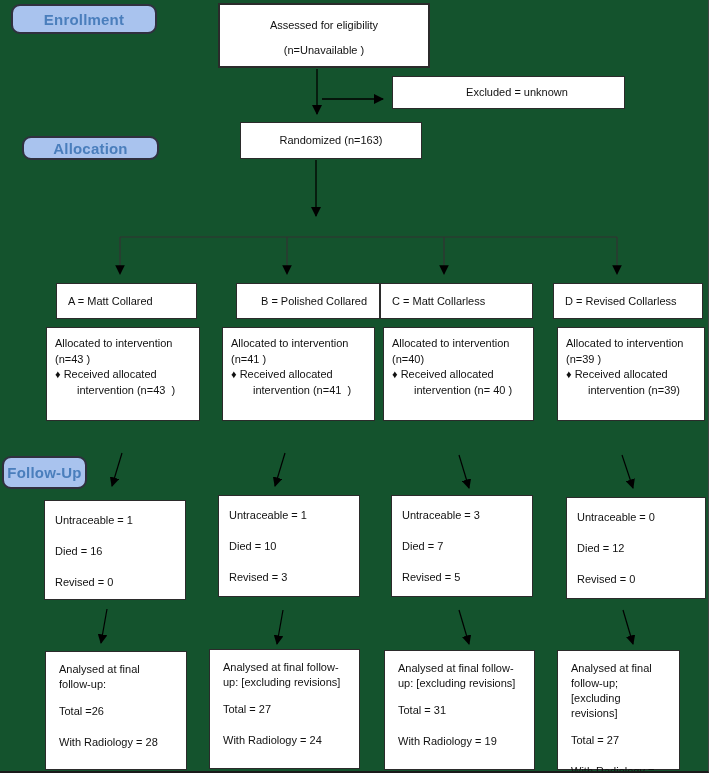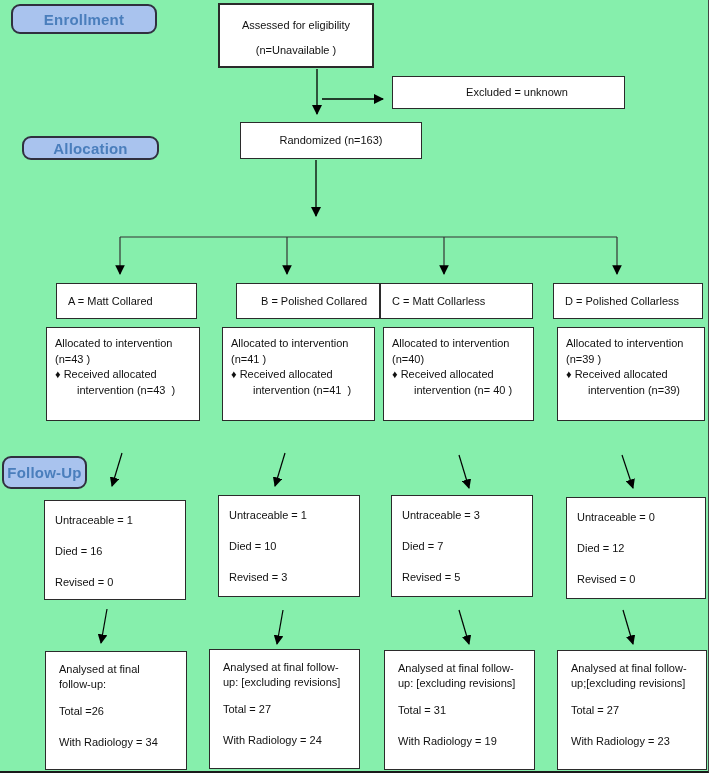--- a/index.html
+++ b/index.html
@@ -1,34 +1,34 @@
 <!DOCTYPE html>
 <html><head>
 <meta charset="utf-8">
 <style>
   html,body { margin:0; padding:0; background:#fff; }
   #stage {
-    position:relative; width:709px; height:773px; background:#86efac;
+    position:relative; width:709px; height:773px; background:#14532d;
     font-family:"Liberation Sans", sans-serif; color:#111;
     border-right:1px solid #444; border-bottom:2px solid #1a1a1a;
     box-sizing:border-box; overflow:hidden;
   }
   .box {
     position:absolute; background:#fff; border:1px solid #2b2b2b;
     font-size:11px; line-height:15px; color:#111; box-sizing:border-box;
   }
   .box div { white-space:pre-wrap; }
   .stage-label {
     position:absolute; background:#a9c3ee; border:2px solid #30303f;
     border-radius:9px; color:#4a7ebc; font-weight:bold; font-size:15px;
     display:flex; align-items:center; justify-content:center;
     box-sizing:border-box; letter-spacing:.2px;
   }
   
-  #assessed-box { left:218px; top:3px; width:156px; height:65px; border-width:2px; text-align:center; padding-top:13px; }
+  #assessed-box { left:218px; top:3px; width:212px; height:65px; border-width:2px; text-align:center; padding-top:13px; }
   #assessed-box .l2 { margin-top:10px; }
   #excluded-box { left:392px; top:76px; width:233px; height:33px; display:flex; align-items:center; padding-left:17px;justify-content:center; }
   #randomized-box { left:240px; top:122px; width:182px; height:37px; display:flex; align-items:center; justify-content:center; }
   #lbl-enrollment { left:11px; top:4px; width:146px; height:30px; }
   #lbl-allocation { left:22px; top:136px; width:137px; height:24px; }
   #lbl-followup { left:2px; top:456px; width:85px; height:33px; }
   #lbl-analysis { left:2px; top:616px; width:75px; height:31px; }
   
   .group-box { top:283px; height:36px; display:flex; align-items:center; padding-left:11px; }
   #grp0 { left:56px; width:141px; }
@@ -49,21 +49,21 @@
   #fu1 { left:218px; top:495px; width:142px; height:102px; }
   #fu2 { left:391px; top:495px; width:142px; height:102px; }
   #fu3 { left:566px; top:497px; width:140px; height:102px; }
   
   .an-box { padding:10px 13px; }
   .an-box .an-total { margin-top:12px; }
   .an-box .an-rad { margin-top:16px; }
   #an0 { left:45px; top:651px; width:142px; height:119px; }
   #an1 { left:209px; top:649px; width:151px; height:120px; }
   #an2 { left:384px; top:650px; width:151px; height:120px; }
-  #an3 { left:557px; top:650px; width:150px; height:120px; }
+  #an3 { left:557px; top:650px; width:123px; height:120px; }
   svg.arrows { position:absolute; left:0; top:0; pointer-events:none; }
 </style>
 </head>
 <body>
 
 <div id="stage">
 
   <svg class="arrows" width="709" height="773" viewBox="0 0 709 773">
     <defs>
       <marker id="ah" viewBox="0 0 10 10" refX="9" refY="5" markerWidth="8" markerHeight="8" orient="auto-start-reverse">
@@ -106,21 +106,21 @@
   <div class="box group-box" id="grp0">
     <div>A = Matt Collared</div>
   </div>
   <div class="box group-box" id="grp1">
     <div>B = Polished Collared</div>
   </div>
   <div class="box group-box" id="grp2">
     <div>C = Matt Collarless</div>
   </div>
   <div class="box group-box" id="grp3">
-    <div>D = Polished Collarless</div>
+    <div>D = Revised Collarless</div>
   </div>
 
   <div class="box alloc-box" id="alloc0">
     <div>Allocated to intervention</div>
     <div>(n=43 )</div>
     <div>♦ Received allocated</div>
     <div class="indent">intervention (n=43  )</div>
   </div>
   <div class="box alloc-box" id="alloc1">
     <div>Allocated to intervention</div>
@@ -158,21 +158,21 @@
   </div>
   <div class="box fu-box" id="fu3">
     <div>Untraceable = 0</div>
     <div>Died = 12</div>
     <div>Revised = 0</div>
   </div>
 
   <div class="box an-box" id="an0">
     <div class="an-hdr">Analysed at final follow-up:</div>
     <div class="an-total">Total =26</div>
-    <div class="an-rad">With Radiology = 34</div>
+    <div class="an-rad">With Radiology = 28</div>
   </div>
   <div class="box an-box" id="an1">
     <div class="an-hdr">Analysed at final follow-up: [excluding revisions]</div>
     <div class="an-total">Total = 27</div>
     <div class="an-rad">With Radiology = 24</div>
   </div>
   <div class="box an-box" id="an2">
     <div class="an-hdr">Analysed at final follow-up: [excluding revisions]</div>
     <div class="an-total">Total = 31</div>
     <div class="an-rad">With Radiology = 19</div>

